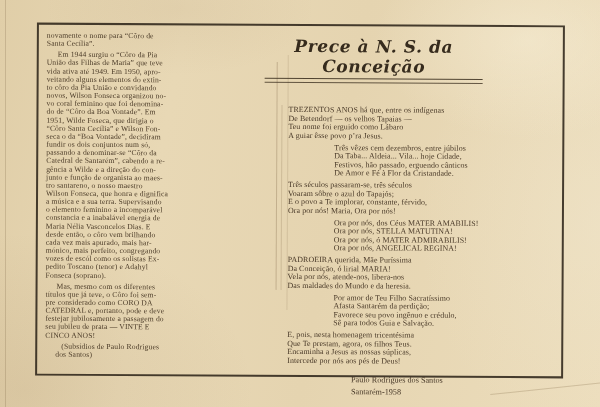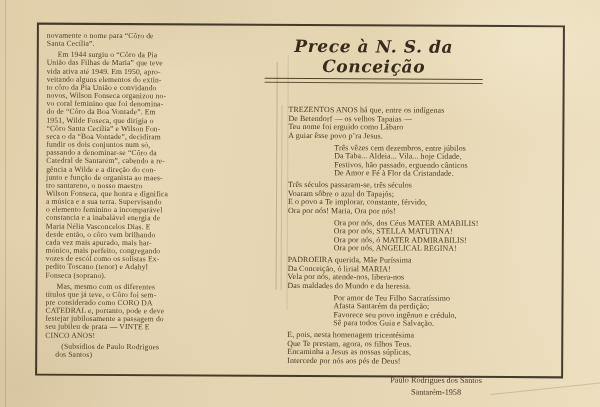--- a/index.html
+++ b/index.html
@@ -67,21 +67,21 @@
   .title-underline {
     margin: 2px auto 0 auto; width: 218px; height: 3px;
     border-top: 1.5px solid rgba(64,52,35,0.9);
     border-bottom: 1px solid rgba(64,52,35,0.8);
   }
   .poem { margin-top: 23px; font-size: 7.9px; line-height: 8.5px; letter-spacing: 0.1px; }
   .stanza { margin: 0 0 3.5px 26px; white-space: pre-line; }
   .stanza.indent { margin-left: 72px; }
   .signature {
     margin: 9px 0 0 90px; width: 170px;
-    text-align: center; font-size: 8.2px; line-height: 11.5px;
+    font-size: 8.2px; line-height: 11.5px;
     color: #453626;
   }
 </style>
 </head>
 <body>
 
 <div class="sheet">
   <div class="crease-left"></div>
   <div class="crease-bottom-right"></div>
 

